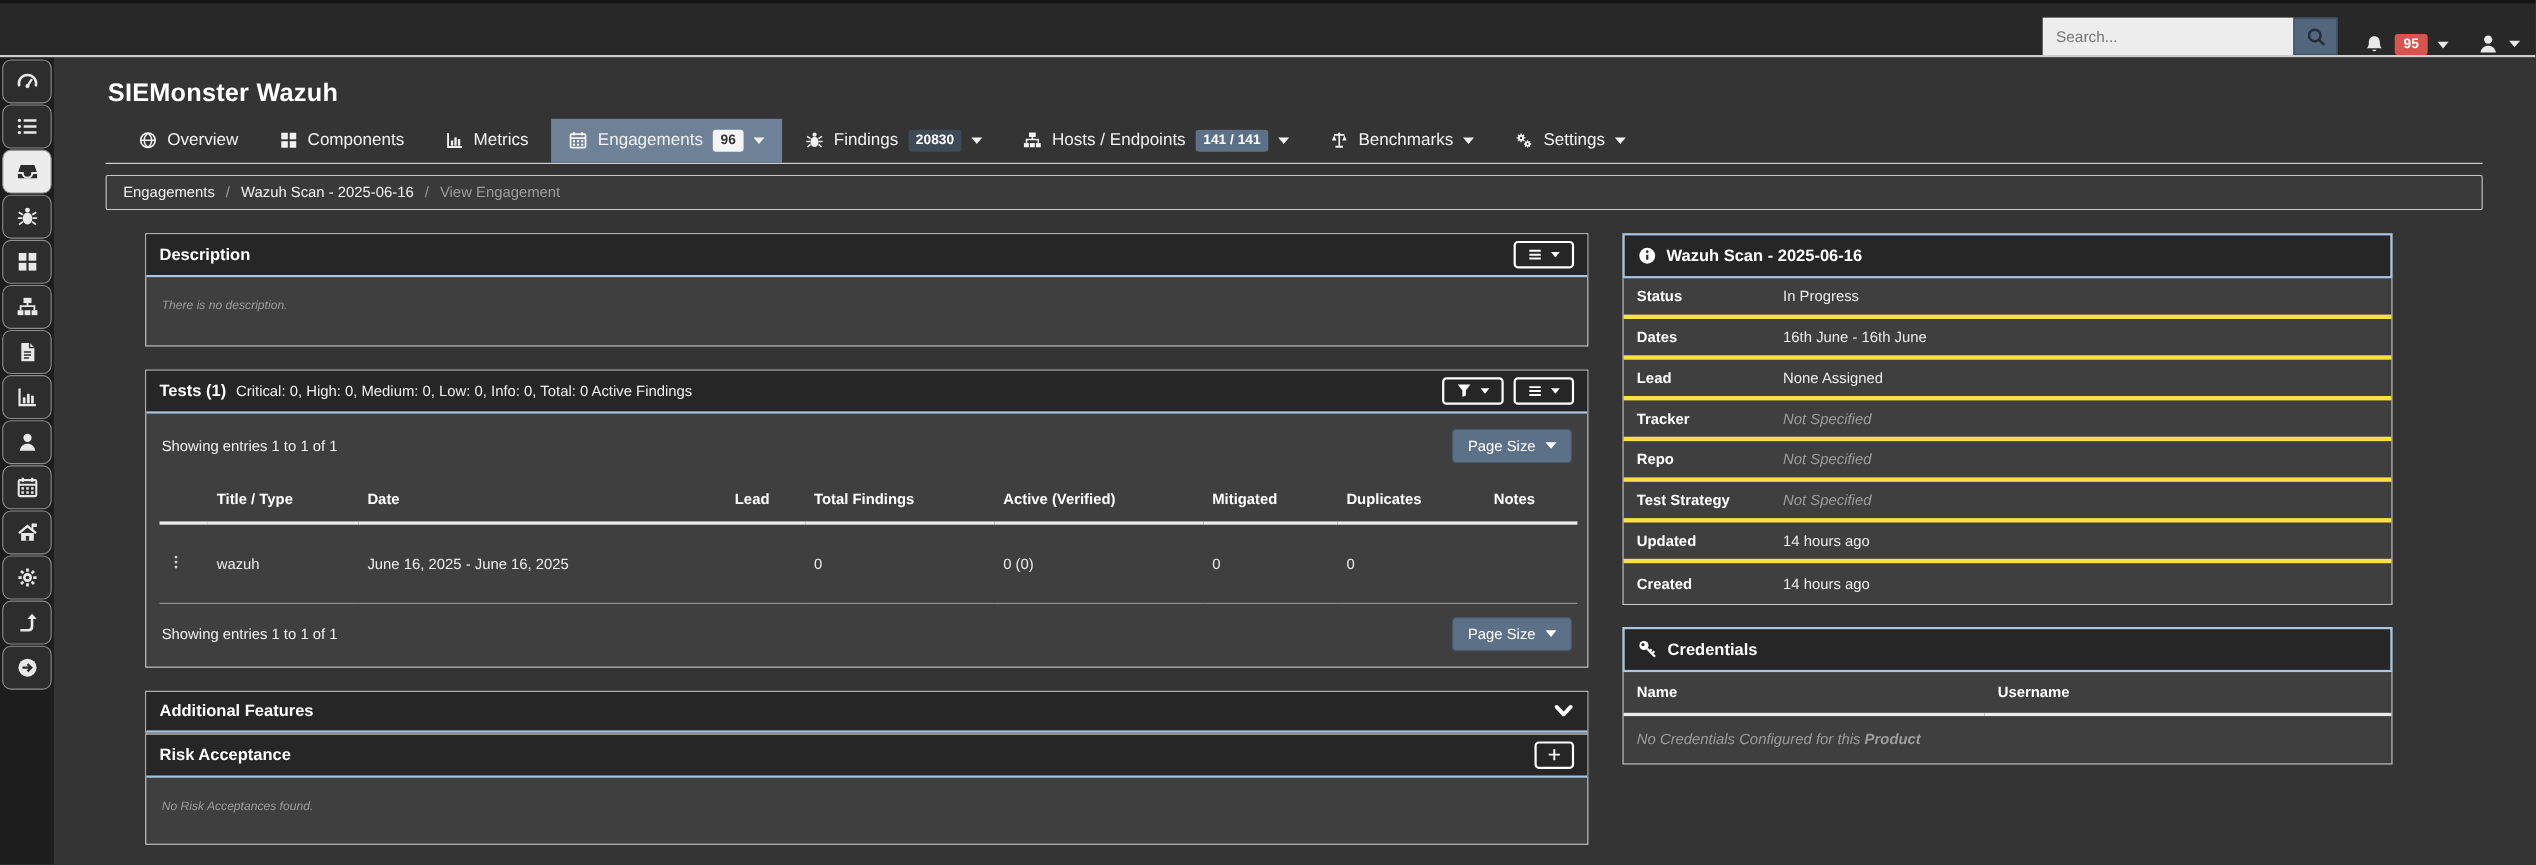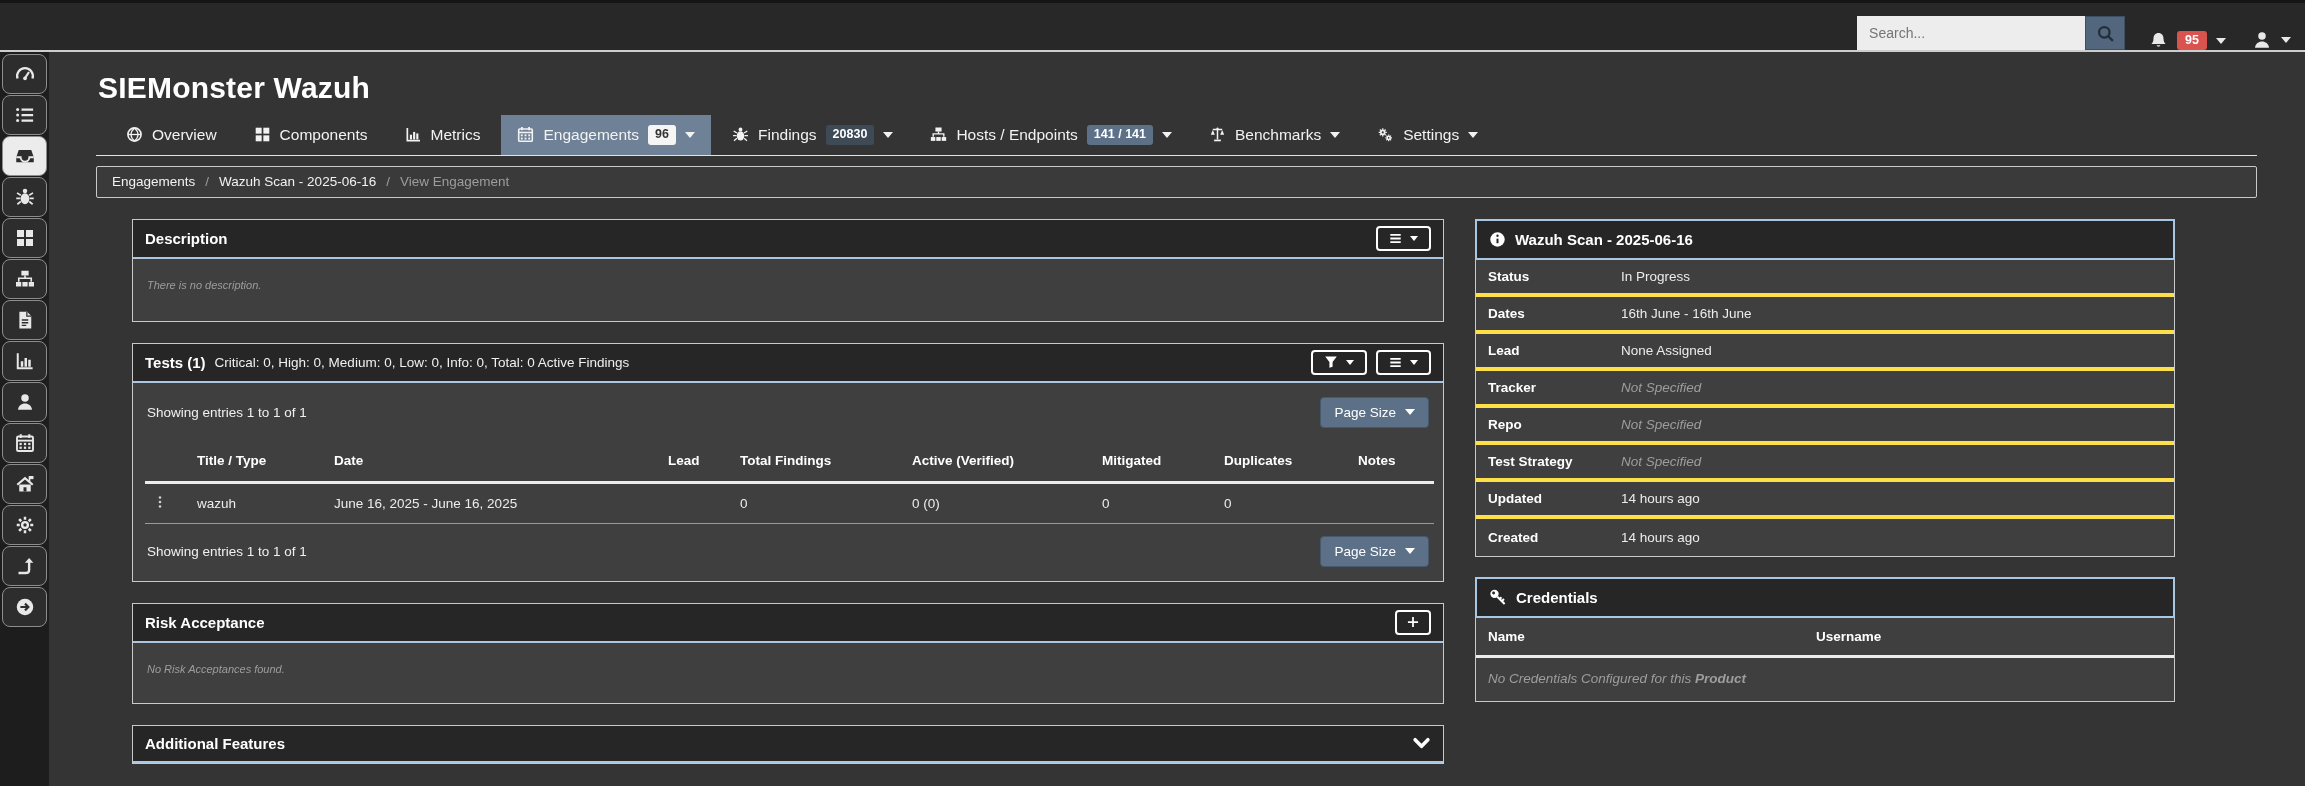--- a/index.html
+++ b/index.html
@@ -24,21 +24,21 @@
   .user-group{margin-right:14px;}
   .badge-red{background:var(--badge-red,#d9534f); color:#fff; font-weight:bold; font-size:12.5px; border-radius:3px; padding:3px 8px; line-height:1;}
   .caret{width:0;height:0;border-left:5px solid transparent;border-right:5px solid transparent;border-top:6px solid currentColor;display:inline-block;}
   
   .app{display:flex; height:734px;}
   .sidebar{width:49px; background:#1d1d1d; padding:2px 2px 0 2px; display:flex; flex-direction:column; gap:1px;}
   .side-tile{width:45px; height:40px; background:#2d2d2d; --tile:#2d2d2d; border:1px solid #8d8d8d; border-radius:8px;
     display:flex; align-items:center; justify-content:center; color:#e8e8e8; cursor:pointer; flex-shrink:0;}
   .side-tile.active{background:#ececec; --tile:#ececec; color:#2d2d2d;}
   .main{flex:1; padding:19px 48px 0 47px;}
-  .page-title{font-size:30px; font-weight:bold; color:#fff; margin:0 0 10px 2px; letter-spacing:.2px;}
+  .page-title{font-size:23px; font-weight:bold; color:#fff; margin:0 0 10px 2px; letter-spacing:.2px;}
   
   .tab-bar{display:flex; align-items:stretch; border-bottom:1px solid #e2e2e2; padding-left:14px; gap:5px;}
   .tab{display:flex; align-items:center; gap:9px; padding:10px 16px; color:#f2f2f2; font-size:15.5px; cursor:pointer; white-space:nowrap;}
   .tab.active{background:var(--active-tab,#6e8196);}
   .badge{border-radius:3px; padding:3px 7px; font-size:12.5px; font-weight:bold; line-height:1.1;}
   .badge-light{background:#f5f5f5; color:#333;}
   .badge-dark{background:#3f4a57; color:#fff;}
   .badge-steel{background:var(--accent-steel,#5c7087); color:#fff;}
   
   .breadcrumb{margin-top:10px; background:#3a3a3a; border:1px solid #c9c9c9; height:32px; display:flex; align-items:center; padding:0 15px; border-radius:2px;}
@@ -62,21 +62,21 @@
   .hdr-chevron{color:#fff; cursor:pointer; display:flex; align-items:center;}
   .panel-body{padding:12px;}
   .empty-text{color:#9d9d9d; font-style:italic; font-size:11px; padding:8px 2px 16px;}
   
   .table-toolbar{display:flex; align-items:center; justify-content:space-between; margin:2px 2px 12px;}
   .showing{color:#f0f0f0;}
   .btn-steel{display:flex; align-items:center; gap:9px; background:var(--accent-steel,#5c7087); border:1px solid #46596c; color:#fff;
     font-size:13.5px; padding:7px 13px; border-radius:4px; cursor:pointer;}
   table.data{width:100%; border-collapse:collapse; table-layout:fixed; font-size:13.5px; color:#ededed;}
   .data th{text-align:left; font-weight:bold; color:#fff; padding:13px 8px; border-bottom:3px solid #ececec; overflow:hidden; white-space:nowrap;}
-  .data td{padding:11px 8px; border-bottom:1px solid #9a9a9a; overflow:hidden; white-space:nowrap;}
+  .data td{padding:27px 8px; border-bottom:1px solid #9a9a9a; overflow:hidden; white-space:nowrap;}
   .cell-link{color:#ededed; text-decoration:none; cursor:pointer;}
   .row-handle{color:#cfcfcf; cursor:pointer; display:inline-flex;}
   
   .info-row{display:flex; border-bottom:4px solid #fde047; min-height:37px; align-items:center;}
   .info-row:last-child{border-bottom:none;}
   .info-label{width:145px; padding:9px 12px; font-weight:bold; color:#fff; flex-shrink:0;}
   .info-value{padding:9px 12px 9px 0; color:#ececec;}
   .info-value.italic{}
   .info-value.muted{font-style:italic; color:#9d9d9d;}
   
@@ -492,46 +492,46 @@
             <div class="table-toolbar" style="margin:12px 2px 2px;">
               <span class="showing">Showing entries 1 to 1 of 1</span>
               <button class="btn-steel">
                 <span>Page Size</span>
                 <span class="caret"></span>
               </button>
             </div>
           </div>
         </div>
 
+        <div class="panel" style="margin-bottom:0;">
+          <div class="panel-header">
+            <span class="panel-title">Additional Features</span>
+            <span class="spacer"></span>
+            <span class="hdr-chevron icw">
+                <svg width="19" height="19" viewBox="0 0 16 16" aria-hidden="true">
+                  <path d="M2.6 4.8 8 10.4 13.4 4.8" fill="none" stroke="currentColor" stroke-width="3" stroke-linecap="round" stroke-linejoin="round"></path>
+                </svg>
+              </span>
+          </div>
+        </div>
+
         <div class="panel">
           <div class="panel-header">
             <span class="panel-title">Risk Acceptance</span>
             <span class="spacer"></span>
             <button class="btn-outline" style="padding:2px 9px;">
               <span class="icw">
                   <svg width="14" height="14" viewBox="0 0 16 16" aria-hidden="true">
                     <path d="M8 2.2v11.6M2.2 8h11.6" stroke="currentColor" stroke-width="2"></path>
                   </svg>
                 </span>
             </button>
           </div>
           <div class="panel-body" style="min-height:54px;">
             <div class="empty-text">No Risk Acceptances found.</div>
-          </div>
-        </div>
-
-        <div class="panel" style="margin-bottom:0;">
-          <div class="panel-header">
-            <span class="panel-title">Additional Features</span>
-            <span class="spacer"></span>
-            <span class="hdr-chevron icw">
-                <svg width="19" height="19" viewBox="0 0 16 16" aria-hidden="true">
-                  <path d="M2.6 4.8 8 10.4 13.4 4.8" fill="none" stroke="currentColor" stroke-width="3" stroke-linecap="round" stroke-linejoin="round"></path>
-                </svg>
-              </span>
           </div>
         </div>
 
       </div>
 
       <div class="col-right">
 
         <div class="panel right-panel" style="margin-bottom:20px;">
           <div class="panel-header">
             <span class="panel-title">

